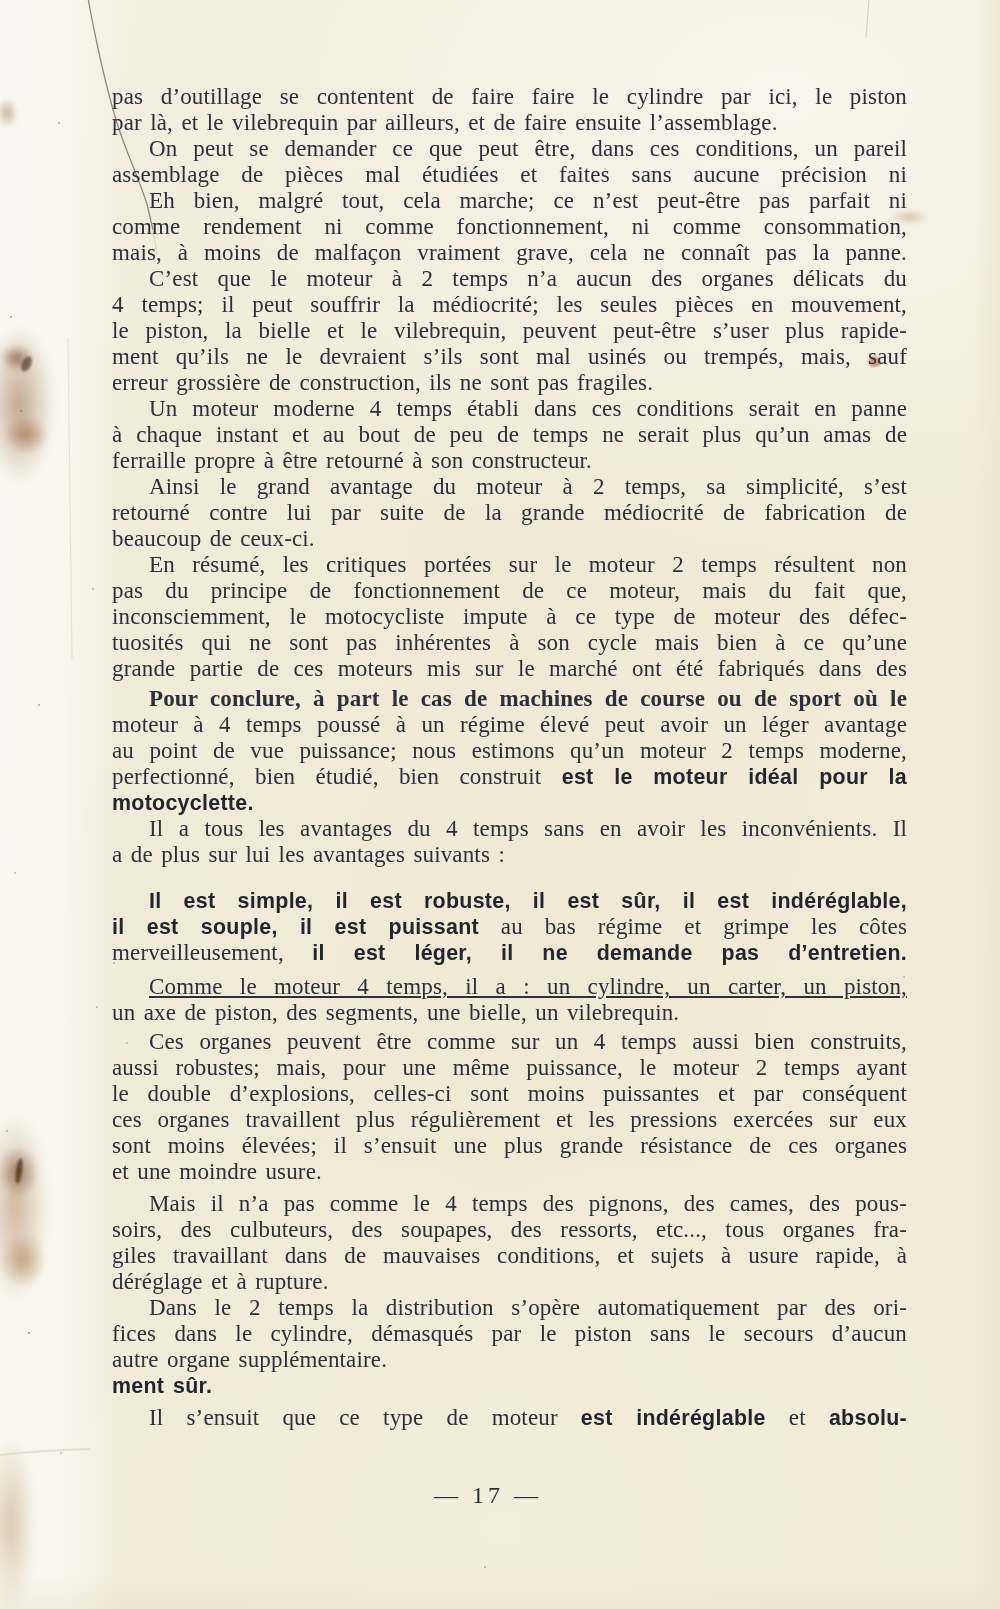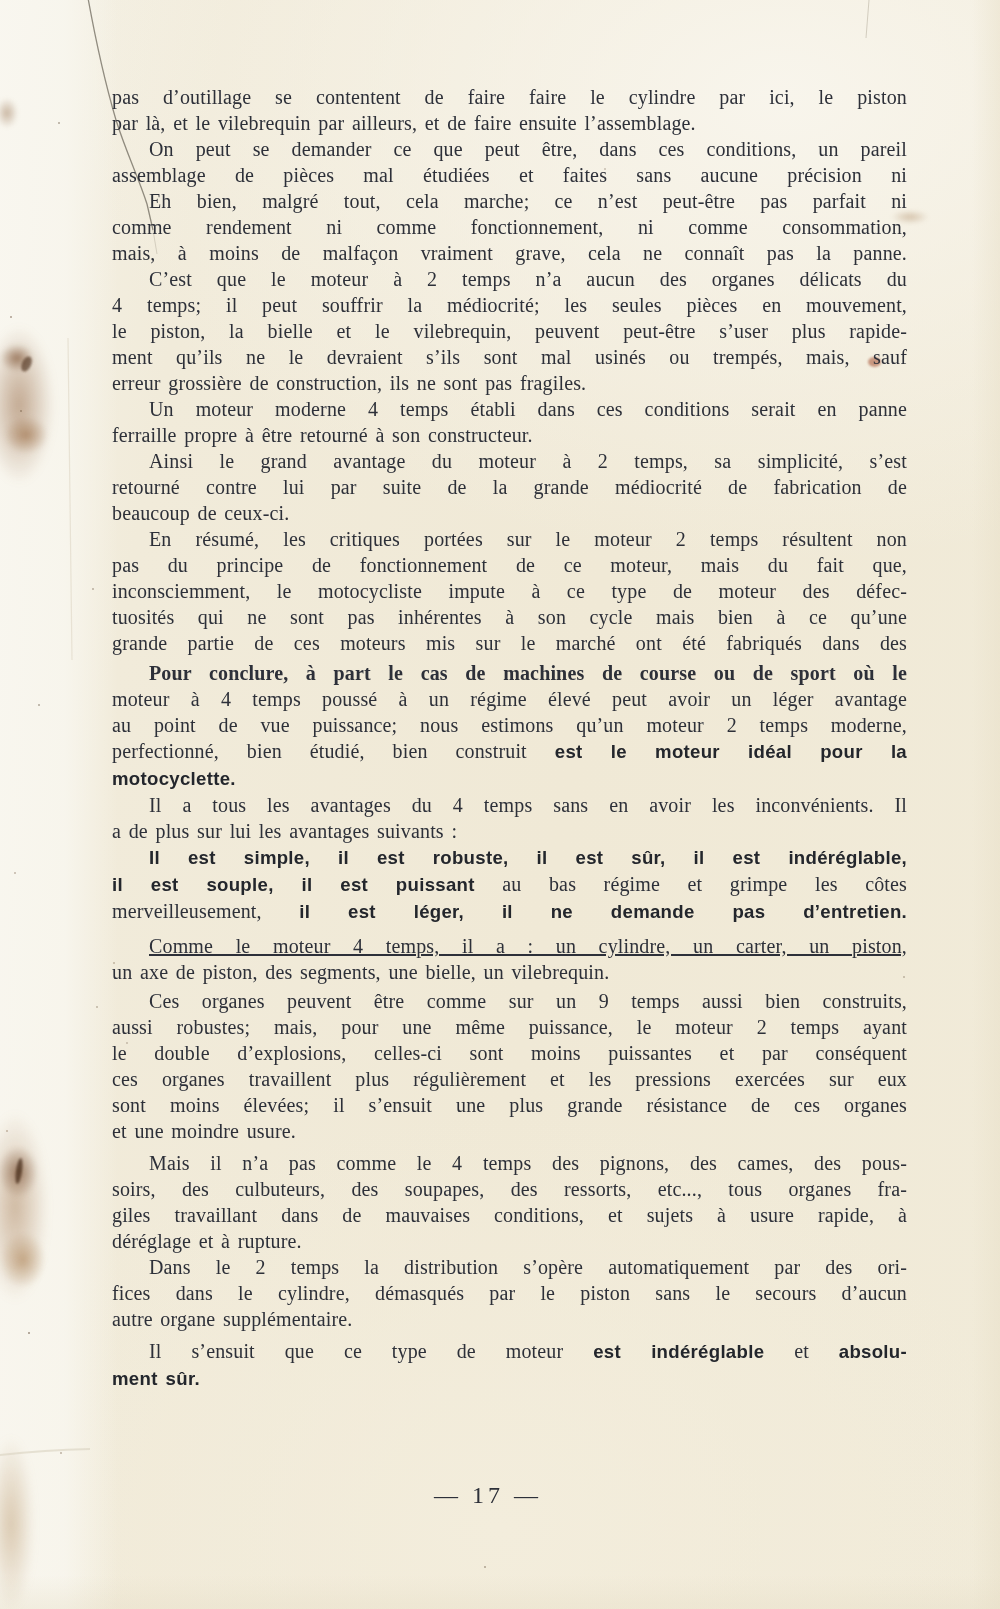--- a/index.html
+++ b/index.html
@@ -14,21 +14,21 @@
   .left-band{position:absolute;left:0;top:0;width:118px;height:100%;
     background:linear-gradient(90deg, #f9f7f0 0%, #f8f6ee 55%, rgba(249,247,240,0) 100%);
     opacity:.9;}
   .right-shade{position:absolute;right:0;top:0;width:28px;height:100%;
     background:linear-gradient(270deg, rgba(231,222,198,.45), rgba(231,222,198,0));}
   .bottom-shade{position:absolute;left:0;bottom:0;width:100%;height:34px;
     background:linear-gradient(0deg, rgba(229,220,196,.35), rgba(229,220,196,0));}
 
   
   #text-block{position:absolute;left:112px;top:84px;width:795px;
-    font-size:20px;line-height:26px;color:var(--ink,#2d3039);
+    font-size:23px;line-height:26px;color:var(--ink,#2d3039);
     text-align:justify;letter-spacing:.15px;word-spacing:2.5px;}
   .ln{text-align-last:justify;}
   .ln.last{text-align-last:left;}
   .ln.ind{padding-left:37px;}
   .b{font-family:"Liberation Sans", sans-serif;font-weight:700;font-size:.93em;
      letter-spacing:.3px;color:#23262c;}
   #page-number{position:absolute;left:-12px;top:1482px;width:1000px;
     text-align:center;font-size:24px;letter-spacing:4px;color:var(--ink,#2d3039);}
 
   
@@ -106,52 +106,53 @@
       <div class="ln"><span class="r">assemblage de pièces mal étudiées et faites sans aucune précision ni</span></div>
       <div class="ln ind"><span class="r">Eh bien, malgré tout, cela marche; ce n’est peut-être pas parfait ni</span></div>
       <div class="ln"><span class="r">comme rendement ni comme fonctionnement, ni comme consommation,</span></div>
       <div class="ln"><span class="r">mais, à moins de malfaçon vraiment grave, cela ne connaît pas la panne.</span></div>
       <div class="ln ind"><span class="r">C’est que le moteur à 2 temps n’a aucun des organes délicats du</span></div>
       <div class="ln"><span class="r">4 temps; il peut souffrir la médiocrité; les seules pièces en mouvement,</span></div>
       <div class="ln"><span class="r">le piston, la bielle et le vilebrequin, peuvent peut-être s’user plus rapide-</span></div>
       <div class="ln"><span class="r">ment qu’ils ne le devraient s’ils sont mal usinés ou trempés, mais, sauf</span></div>
       <div class="ln last"><span class="r">erreur grossière de construction, ils ne sont pas fragiles.</span></div>
       <div class="ln ind"><span class="r">Un moteur moderne 4 temps établi dans ces conditions serait en panne</span></div>
+      <div class="ln"><span class="r">à chaque instant et au bout de peu de temps ne serait plus qu’un amas de</span></div>
       <div class="ln last"><span class="r">ferraille propre à être retourné à son constructeur.</span></div>
       <div class="ln ind"><span class="r">Ainsi le grand avantage du moteur à 2 temps, sa simplicité, s’est</span></div>
       <div class="ln"><span class="r">retourné contre lui par suite de la grande médiocrité de fabrication de</span></div>
       <div class="ln last"><span class="r">beaucoup de ceux-ci.</span></div>
       <div class="ln ind"><span class="r">En résumé, les critiques portées sur le moteur 2 temps résultent non</span></div>
       <div class="ln"><span class="r">pas du principe de fonctionnement de ce moteur, mais du fait que,</span></div>
       <div class="ln"><span class="r">inconsciemment, le motocycliste impute à ce type de moteur des défec-</span></div>
       <div class="ln"><span class="r">tuosités qui ne sont pas inhérentes à son cycle mais bien à ce qu’une</span></div>
       <div class="ln"><span class="r">grande partie de ces moteurs mis sur le marché ont été fabriqués dans des</span></div>
       <div class="ln ind" style="margin-top: 4px; font-weight: bold;"><span class="r">Pour conclure, à part le cas de machines de course ou de sport où le</span></div>
       <div class="ln"><span class="r">moteur à 4 temps poussé à un régime élevé peut avoir un léger avantage</span></div>
       <div class="ln"><span class="r">au point de vue puissance; nous estimons qu’un moteur 2 temps moderne,</span></div>
       <div class="ln"><span class="r">perfectionné, bien étudié, bien construit </span><span class="b">est le moteur idéal pour la</span></div>
       <div class="ln last"><span class="b">motocyclette.</span></div>
       <div class="ln ind"><span class="r">Il a tous les avantages du 4 temps sans en avoir les inconvénients. Il</span></div>
       <div class="ln last"><span class="r">a de plus sur lui les avantages suivants :</span></div>
-      <div class="ln ind" style="margin-top: 0;"><span class="b">Il est simple, il est robuste, il est sûr, il est indéréglable,</span></div>
+      <div class="ln ind" style="margin-top: 20px;"><span class="b">Il est simple, il est robuste, il est sûr, il est indéréglable,</span></div>
       <div class="ln"><span class="b">il est souple, il est puissant</span><span class="r"> au bas régime et grimpe les côtes</span></div>
       <div class="ln"><span class="r">merveilleusement, </span><span class="b">il est léger, il ne demande pas d’entretien.</span></div>
       <div class="ln ind" style="margin-top: 8px; text-decoration: underline;"><span class="r">Comme le moteur 4 temps, il a : un cylindre, un carter, un piston,</span></div>
       <div class="ln last"><span class="r">un axe de piston, des segments, une bielle, un vilebrequin.</span></div>
-      <div class="ln ind" style="margin-top: 3px;"><span class="r">Ces organes peuvent être comme sur un 9 temps aussi bien construits,</span></div>
+      <div class="ln ind" style="margin-top: 3px;"><span class="r">Ces organes peuvent être comme sur un 4 temps aussi bien construits,</span></div>
       <div class="ln"><span class="r">aussi robustes; mais, pour une même puissance, le moteur 2 temps ayant</span></div>
       <div class="ln"><span class="r">le double d’explosions, celles-ci sont moins puissantes et par conséquent</span></div>
       <div class="ln"><span class="r">ces organes travaillent plus régulièrement et les pressions exercées sur eux</span></div>
       <div class="ln"><span class="r">sont moins élevées; il s’ensuit une plus grande résistance de ces organes</span></div>
       <div class="ln last"><span class="r">et une moindre usure.</span></div>
       <div class="ln ind" style="margin-top: 6px;"><span class="r">Mais il n’a pas comme le 4 temps des pignons, des cames, des pous-</span></div>
       <div class="ln"><span class="r">soirs, des culbuteurs, des soupapes, des ressorts, etc..., tous organes fra-</span></div>
       <div class="ln"><span class="r">giles travaillant dans de mauvaises conditions, et sujets à usure rapide, à</span></div>
       <div class="ln last"><span class="r">déréglage et à rupture.</span></div>
       <div class="ln ind" style=""><span class="r">Dans le 2 temps la distribution s’opère automatiquement par des ori-</span></div>
       <div class="ln"><span class="r">fices dans le cylindre, démasqués par le piston sans le secours d’aucun</span></div>
       <div class="ln last"><span class="r">autre organe supplémentaire.</span></div>
+      <div class="ln last"><span class="b">ment sûr.</span></div>
       <div class="ln ind" style="margin-top: 6px;"><span class="r">Il s’ensuit que ce type de moteur </span><span class="b">est indéréglable</span><span class="r"> et </span><span class="b">absolu-</span></div>
-      <div class="ln last"><span class="b">ment sûr.</span></div>
     </div>
 
   <div id="page-number">— 17 —</div>
 </div>
 
 </body></html>

